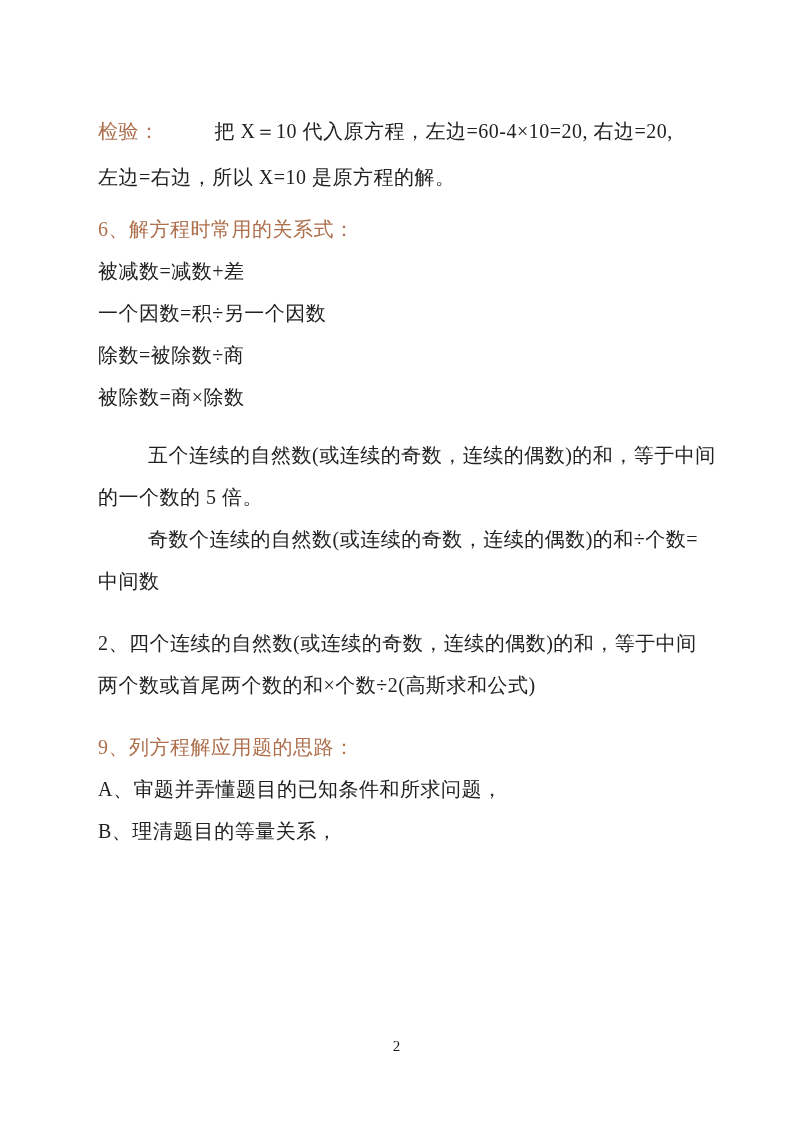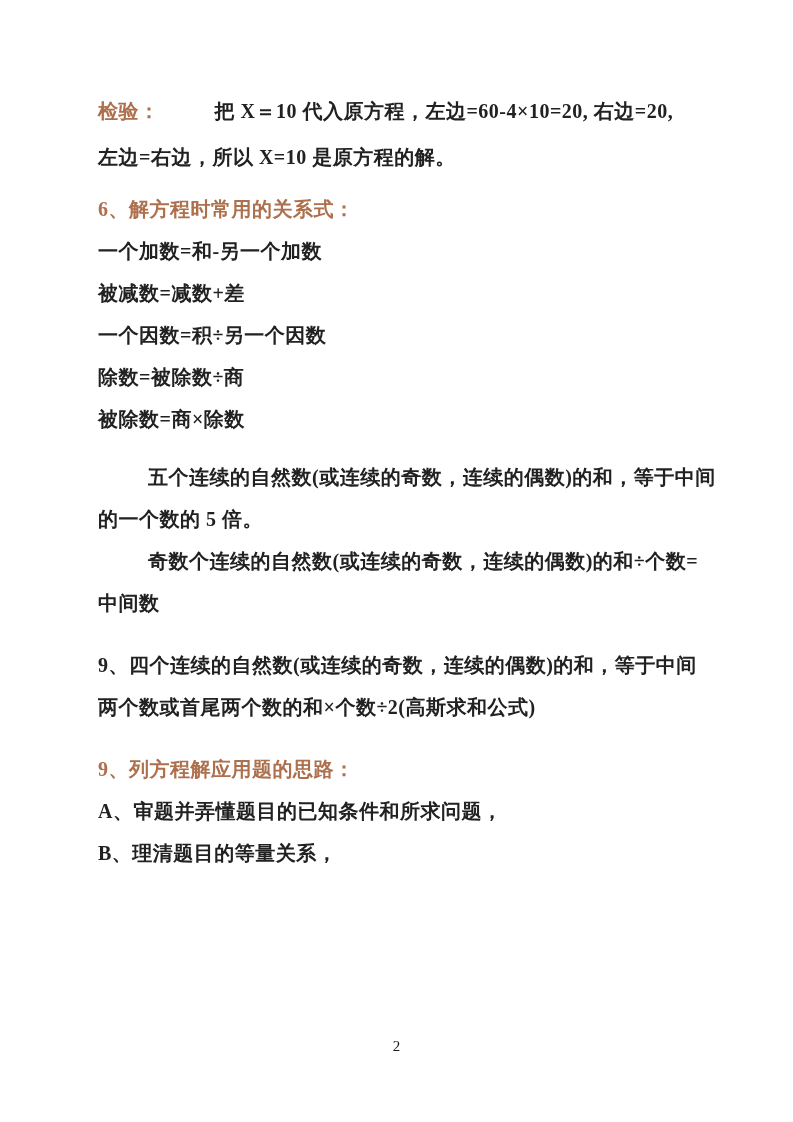--- a/index.html
+++ b/index.html
@@ -12,23 +12,22 @@
     width: 793px;
     height: 1122px;
     background: #ffffff;
     font-family: "Liberation Serif", "DejaVu Serif", serif;
     color: #212121;
     overflow: hidden;
   }
   .content {
     position: absolute;
     left: 98px;
-    top: 88px;
+    top: 108px;
     width: 595px;
-    font-weight: bold;
   }
   .line {
     margin: 0;
     font-size: 20px;
     line-height: 42px;
     letter-spacing: 0.5px;
     white-space: nowrap;
   }
   .check-line {
     line-height: 46px;
@@ -60,32 +59,31 @@
 </head>
 <body>
 
 <div class="page">
   <div class="content">
 
     <p class="line check-line"><span class="label">检验：</span><span>把 X＝10 代入原方程，左边=60-4×10=20, 右边=20,</span></p>
     <p class="line check-line">左边=右边，所以 X=10 是原方程的解。</p>
 
     <p class="line heading gap-h6">6、解方程时常用的关系式：</p>
-    <p class="line">一个加数=和-另一个加数</p>
     <p class="line">被减数=减数+差</p>
     <p class="line">一个因数=积÷另一个因数</p>
     <p class="line">除数=被除数÷商</p>
     <p class="line">被除数=商×除数</p>
 
     <p class="line indent-2 gap-p7">五个连续的自然数(或连续的奇数，连续的偶数)的和，等于中间</p>
     <p class="line">的一个数的 5 倍。</p>
     <p class="line indent-2">奇数个连续的自然数(或连续的奇数，连续的偶数)的和÷个数=</p>
     <p class="line">中间数</p>
 
-    <p class="line gap-s8">9、四个连续的自然数(或连续的奇数，连续的偶数)的和，等于中间</p>
+    <p class="line gap-s8">2、四个连续的自然数(或连续的奇数，连续的偶数)的和，等于中间</p>
     <p class="line">两个数或首尾两个数的和×个数÷2(高斯求和公式)</p>
 
     <p class="line heading gap-h9">9、列方程解应用题的思路：</p>
     <p class="line">A、审题并弄懂题目的已知条件和所求问题，</p>
     <p class="line">B、理清题目的等量关系，</p>
 
   </div>
 
   <div class="page-number">2</div>
 </div>

